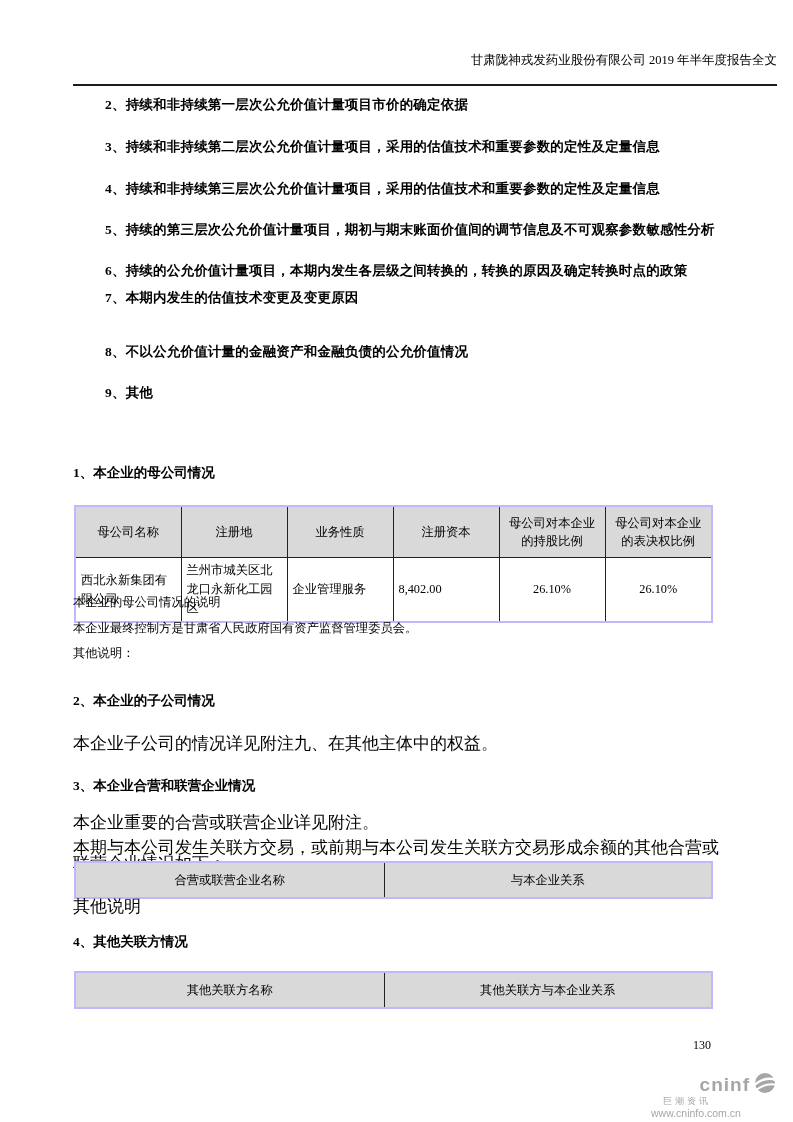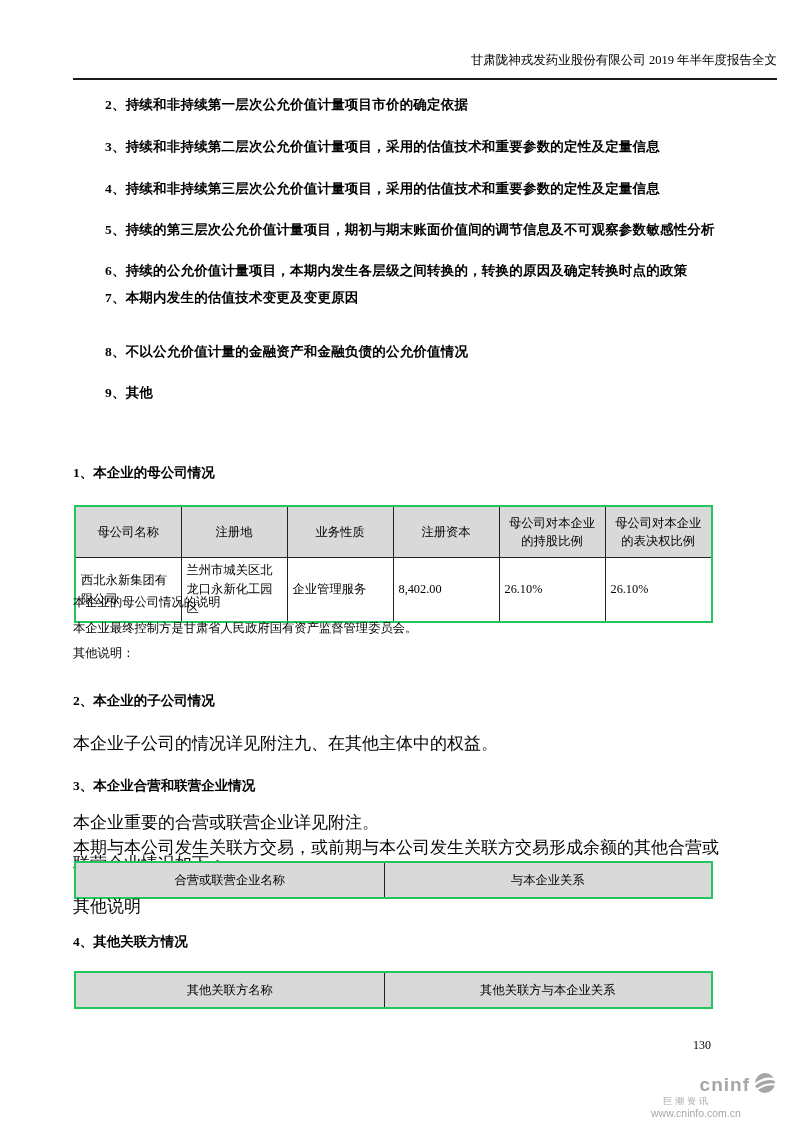--- a/index.html
+++ b/index.html
@@ -8,21 +8,21 @@
     width:793px;height:1122px;
     background:#ffffff;
     font-family:"Liberation Serif","DejaVu Serif",serif;
     color:#000;
     overflow:hidden;
   }
   
   .running-head{
     position:absolute;left:73px;top:52px;width:704px;
     text-align:right;font-size:12.5px;line-height:16px;
-    padding-bottom:10px;border-bottom:2px solid #1c1c1c;
+    padding-bottom:16px;border-bottom:2px solid #1c1c1c;
   }
   
   .h-item{
     position:absolute;left:73px;width:660px;
     font-size:13.5px;font-weight:bold;line-height:17px;
     letter-spacing:0.2px;white-space:nowrap;margin-left:32px;
   }
   .h-section{
     position:absolute;left:73px;width:660px;
     font-size:15.5px;font-weight:bold;line-height:19px;
@@ -37,38 +37,38 @@
   }
   .note-block{
     position:absolute;left:73px;width:660px;
     font-size:12.3px;line-height:25.5px;
   }
   
   table.doc{
     position:absolute;left:74px;
     width:637px;border-collapse:collapse;table-layout:fixed;
     font-size:12.3px;
-    border:2px solid #22c55e;
+    border:2px solid #c4b5fd;
   }
   table.doc td,table.doc th{
     border:1px solid #222;
     font-weight:normal;
     padding:3px 5px;
     vertical-align:middle;
     word-break:break-all;
   }
   table.doc .th{
     background:#d9d9d9;
     text-align:center;
     line-height:18px;
   }
   .t1 .th{height:44px;}
   .t1 .td{height:50px;line-height:19px;}
   .td-left{text-align:left;}
-  .td-right{text-align:left;margin-top:9px;}
+  .td-right{text-align:center;margin-top:9px;}
   .t2 .th{height:28px;}
   
   .page-num{
     position:absolute;left:73px;top:1038px;width:638px;
     text-align:right;font-size:12px;
   }
   .logo{
     position:absolute;right:12px;top:1072px;width:130px;
     color:#a6a6a6;text-align:left;
     font-family:"Liberation Sans","DejaVu Sans",sans-serif;

